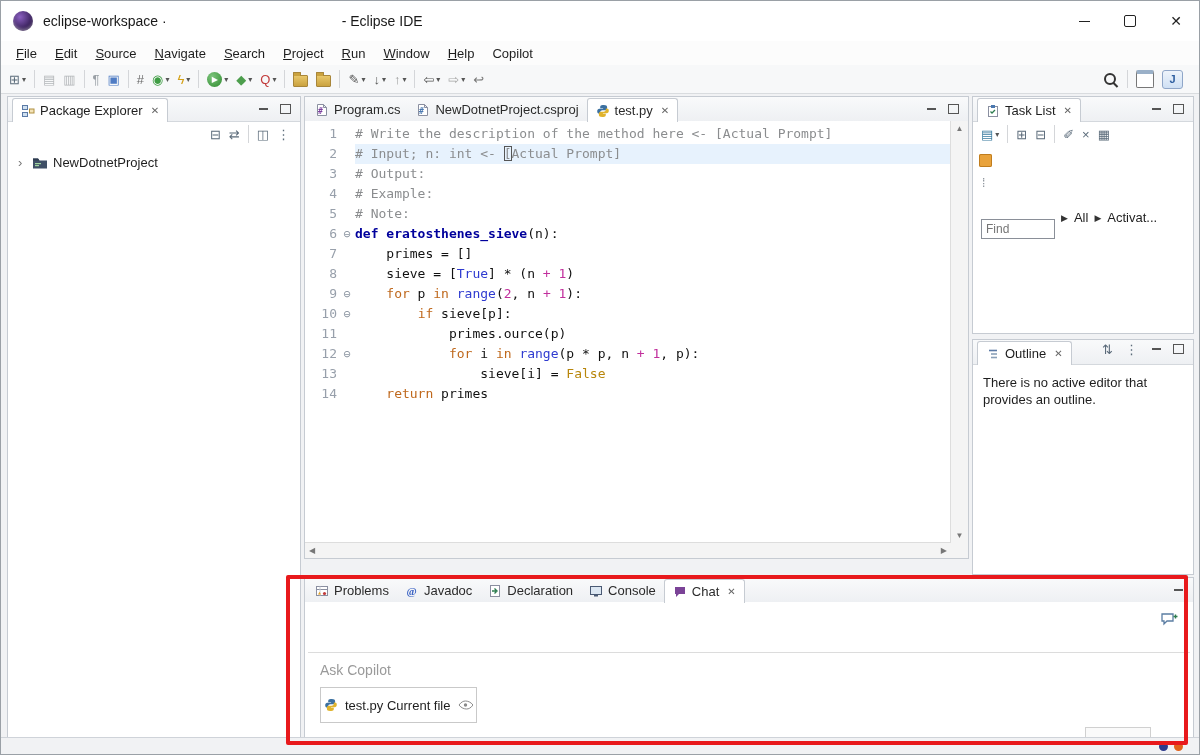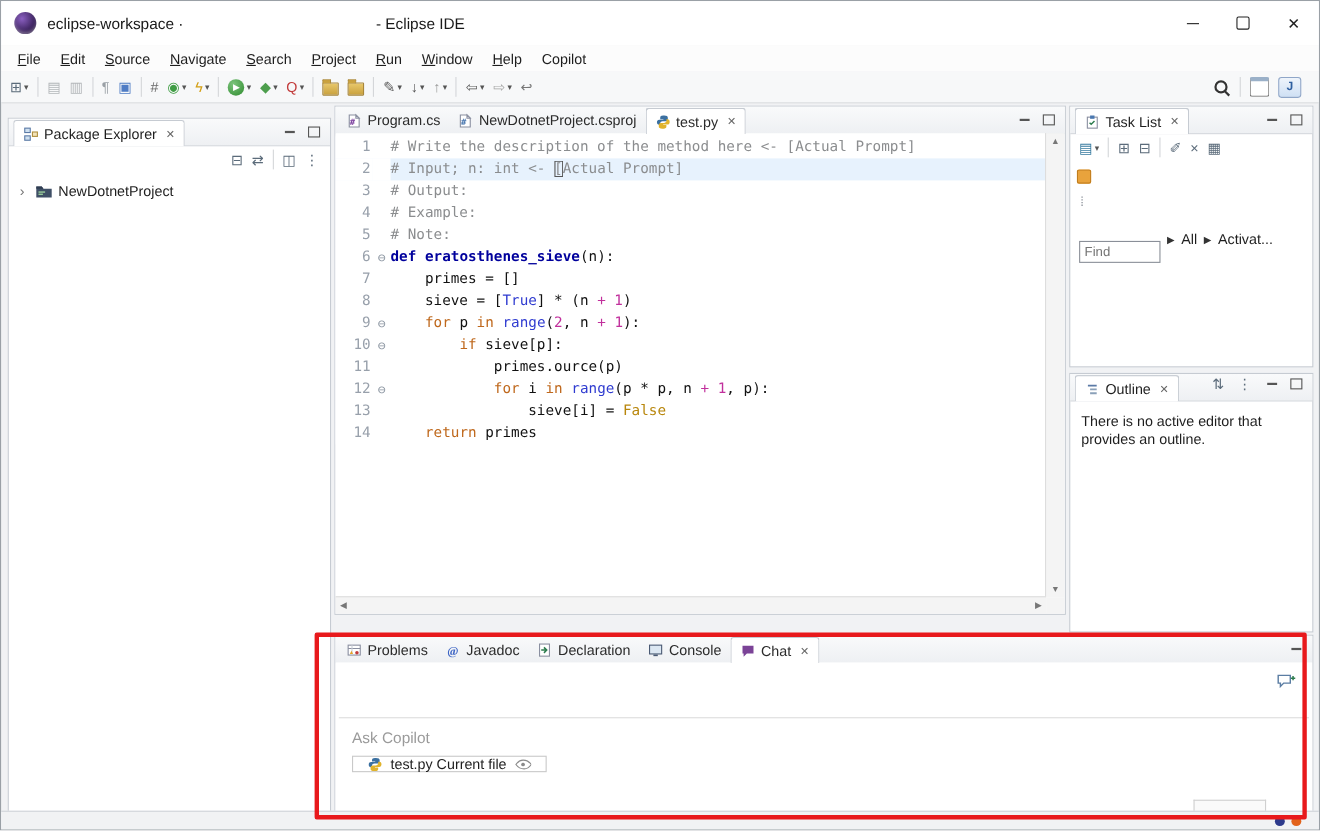--- a/index.html
+++ b/index.html
@@ -54,21 +54,21 @@
   .etab.active{background:#fff;border:1px solid #c6cbd2;border-bottom:none;border-radius:3px 3px 0 0;margin-bottom:-1px;z-index:1;}
   .xbtn{color:#666;font-size:10px;margin-left:3px;}
   .phead-right{margin-left:auto;display:flex;align-items:center;gap:6px;padding-right:5px;padding-bottom:4px;}
   .hbtn{width:16px;height:16px;display:flex;align-items:center;justify-content:center;}
   .hbtn .bar{width:9px;height:2px;background:#555;}
   .hbtn .box{width:9px;height:8px;border:1px solid #555;}
   .icn{display:inline-flex;align-items:center;line-height:0;}
   .tlbl{line-height:1;}
 
   
-  #explorer{left:6px;top:106px;width:294px;height:642px;}
+  #explorer{left:6px;top:95px;width:294px;height:642px;}
   .pe-toolbar{height:24px;display:flex;align-items:center;justify-content:flex-end;padding:0 6px;}
   .tree{padding:6px 2px;}
   .tree-item{display:flex;align-items:center;gap:5px;height:20px;padding-left:8px;}
   .twisty{color:#777;font-size:13px;width:9px;line-height:1;}
 
   
   #editor{left:303px;top:95px;width:665px;height:463px;}
   .ed-body{position:absolute;top:24px;left:0;right:0;bottom:0;}
   .codearea{position:absolute;left:0;top:0;right:17px;bottom:15px;background:#fff;overflow:hidden;
             font-family:"DejaVu Sans Mono",monospace;font-size:13px;padding-top:3px;}
@@ -106,21 +106,21 @@
   
   #outline{left:971px;top:338px;width:222px;height:236px;}
   .outline-msg{padding:9px 10px;color:#1e1e1e;line-height:17px;}
 
   
   #bottom{left:303px;top:576px;width:890px;height:162px;}
   .chat-body{position:absolute;top:24px;left:0;right:0;bottom:0;background:#fff;}
   .newchat{position:absolute;top:10px;right:14px;}
   .chat-inputwrap{position:absolute;left:3px;right:3px;top:50px;bottom:3px;border-top:1px solid #dcdcdc;}
   .ask{position:absolute;left:12px;top:9px;color:#9a9a9a;font-size:14px;}
-  .chip{position:absolute;left:12px;top:34px;height:15px;display:flex;align-items:center;gap:7px;padding:0 13px;
+  .chip{position:absolute;left:12px;top:34px;height:36px;display:flex;align-items:center;gap:7px;padding:0 3px;
         border:1px solid #c9c9c9;background:#fff;box-sizing:border-box;}
   .partial-box{position:absolute;right:42px;bottom:0;width:64px;height:10px;border:1px solid #d0d0d0;border-bottom:none;background:#fafafa;}
 
   
   .red-annot{position:absolute;left:285px;top:574px;width:902px;height:170px;box-sizing:border-box;
              border:4px solid #e8191c;border-radius:2px;pointer-events:none;z-index:50;}
 
   
   .statusbar{position:absolute;left:0;bottom:0;right:0;height:16px;background:#f1f2f4;border-top:1px solid #cfd3d9;
              display:flex;align-items:center;justify-content:flex-end;gap:6px;padding-right:16px;}

